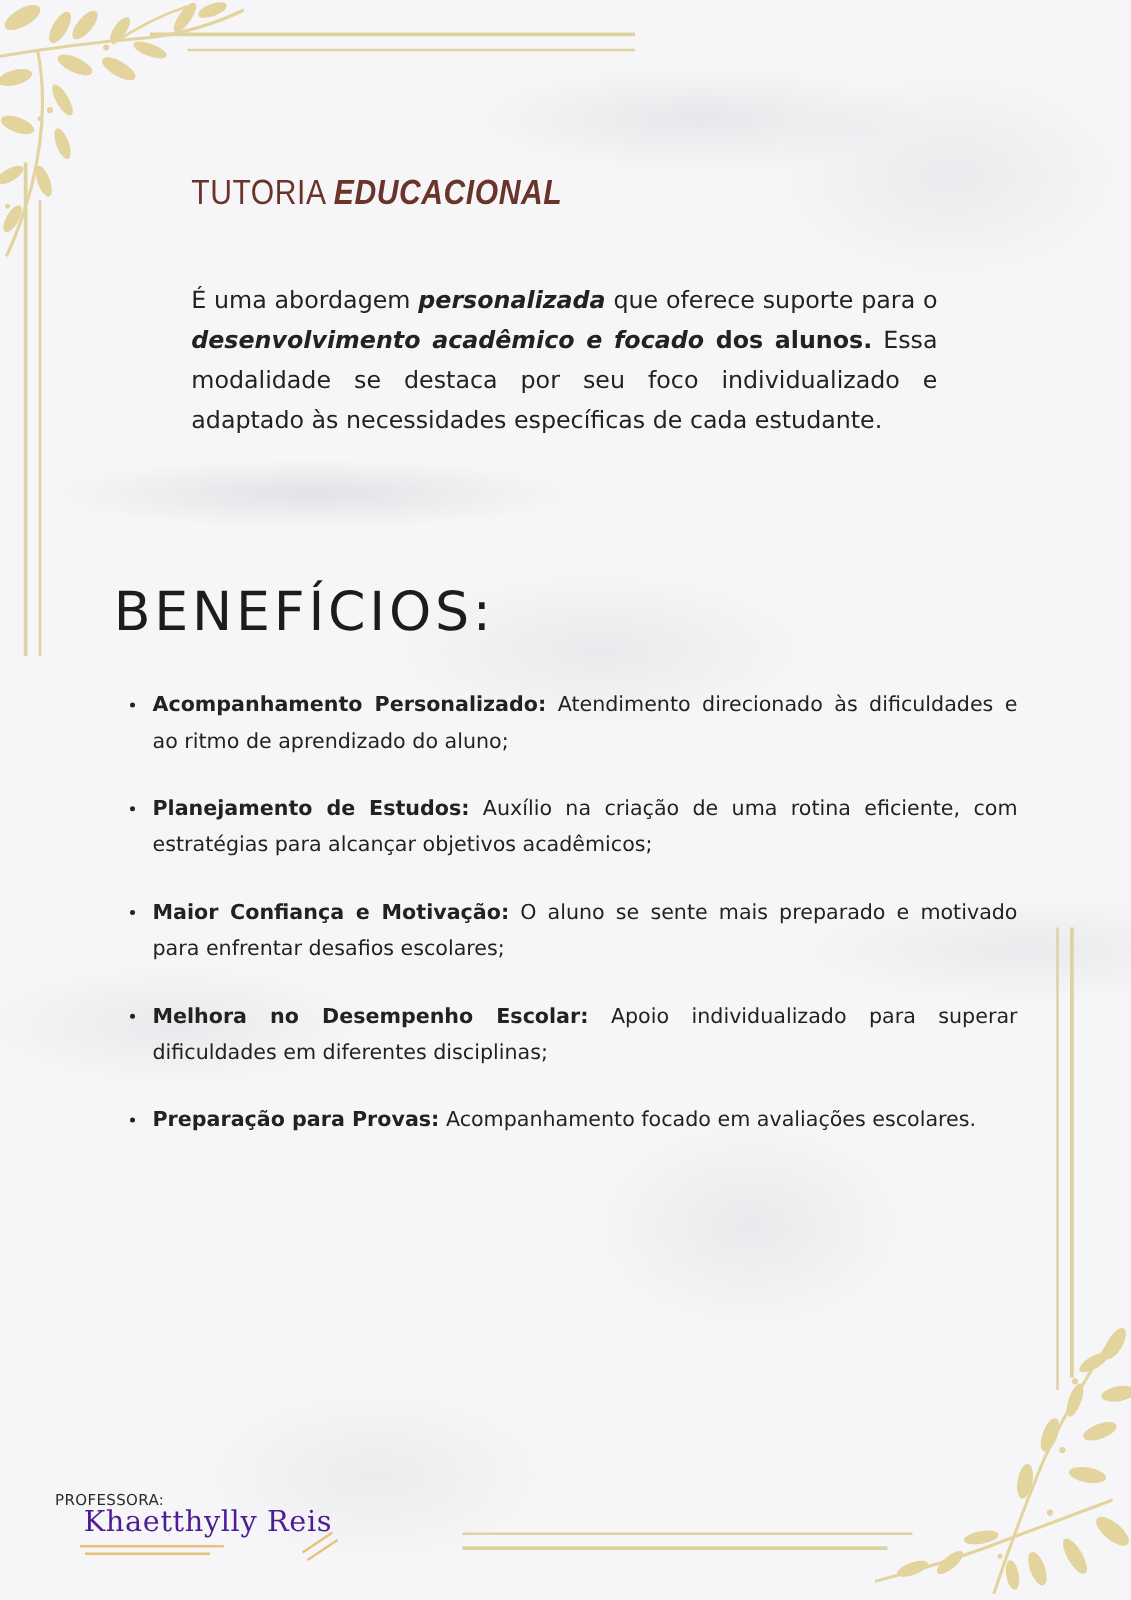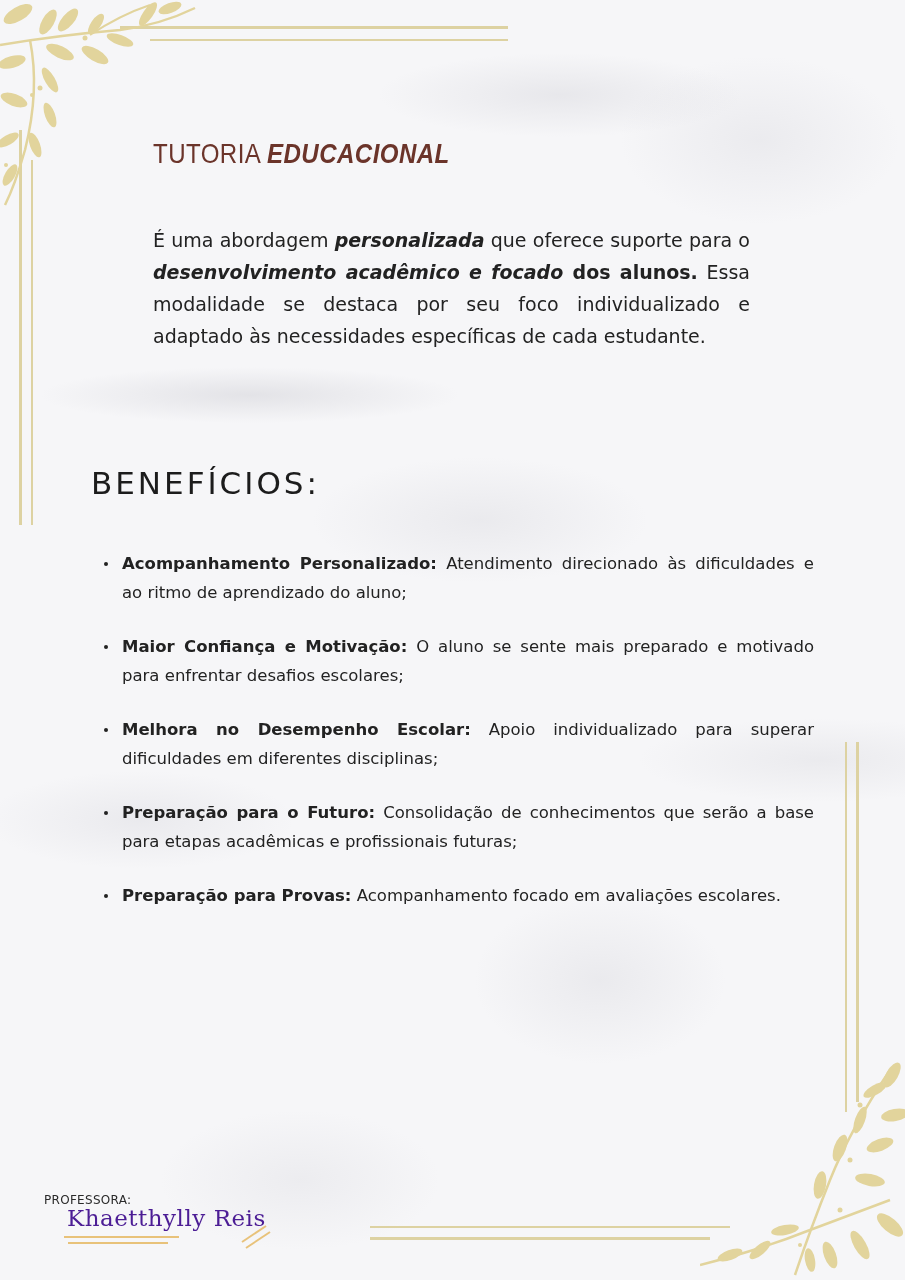--- a/index.html
+++ b/index.html
@@ -27,21 +27,21 @@
       transform: scaleX(0.86); transform-origin: left top;
     }
     #title .em { font-weight: bold; font-style: italic; }
     #intro {
       left: 153px; top: 224px; width: 597px; font-size: 19px; line-height: 32px;
       text-align: justify; color: #222;
     }
     #intro b { font-weight: bold; }
     #intro .bi { font-weight: bold; font-style: italic; }
     #benefits-title {
-      left: 91px; top: 465px; font-size: 31px; letter-spacing: 3px;
+      left: 91px; top: 465px; font-size: 43px; letter-spacing: 3px;
       font-weight: normal; color: #1c1c1c; white-space: nowrap;
     }
     #benefits-list {
       left: 100px; top: 549px; width: 714px; margin: 0; padding: 0; list-style: none;
     }
     #benefits-list li {
       position: relative; padding-left: 22px; font-size: 16.5px; line-height: 29px;
       text-align: justify; margin-bottom: 25px; color: #222;
     }
     #benefits-list li::before {
@@ -128,23 +128,23 @@
   <span>TUTORIA</span>
   <span class="em">EDUCACIONAL</span>
 </div>
 
 <p id="intro" class="content" style="margin:0;"><span>É uma abordagem </span><span class="bi">personalizada</span><span> que oferece suporte para o </span><span class="bi">desenvolvimento acadêmico e focado</span><b> dos alunos.</b><span> Essa modalidade se destaca por seu foco individualizado e adaptado às necessidades específicas de cada estudante.</span></p>
 
 <h2 id="benefits-title" class="content" style="margin:0;">BENEFÍCIOS:</h2>
 
 <ul id="benefits-list" class="content">
   <li><b>Acompanhamento Personalizado:</b><span> Atendimento direcionado às dificuldades e ao ritmo de aprendizado do aluno;</span></li>
+  <li><b>Planejamento de Estudos:</b><span> Auxílio na criação de uma rotina eficiente, com estratégias para alcançar objetivos acadêmicos;</span></li>
   <li><b>Maior Confiança e Motivação:</b><span> O aluno se sente mais preparado e motivado para enfrentar desafios escolares;</span></li>
   <li><b>Melhora no Desempenho Escolar:</b><span> Apoio individualizado para superar dificuldades em diferentes disciplinas;</span></li>
-  <li><b>Preparação para o Futuro:</b><span> Consolidação de conhecimentos que serão a base para etapas acadêmicas e profissionais futuras;</span></li>
   <li><b>Preparação para Provas:</b><span> Acompanhamento focado em avaliações escolares.</span></li>
 </ul>
 
 <div id="prof-label" class="content">PROFESSORA:</div>
 <div id="prof-name" class="content">Khaetthylly Reis</div>
 <div class="gold-line" style="left:64px; top:1236px; width:115px; height:2px; background:#e8c27a;"></div>
 <div class="gold-line" style="left:68px; top:1242px; width:100px; height:2px; background:#e8c27a;"></div>
 <svg class="vine" style="left:238px; top:1218px;" width="34" height="34" viewBox="0 0 34 34">
   <path d="M4 24 L28 8" stroke="#e8c27a" stroke-width="2"></path>
   <path d="M8 30 L32 14" stroke="#e8c27a" stroke-width="2"></path>

